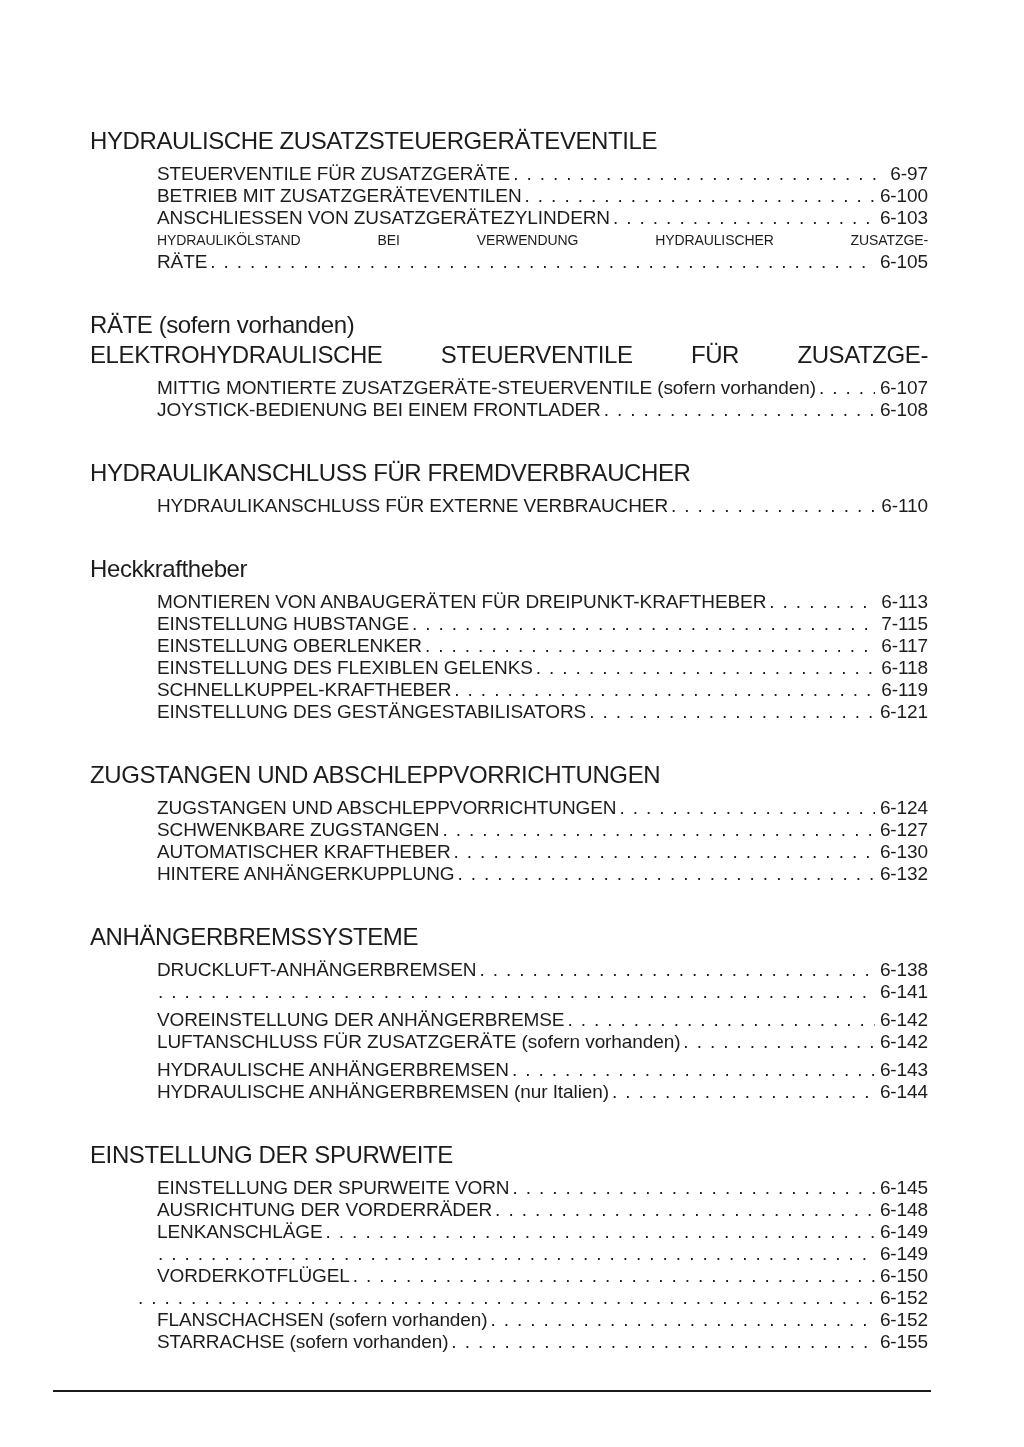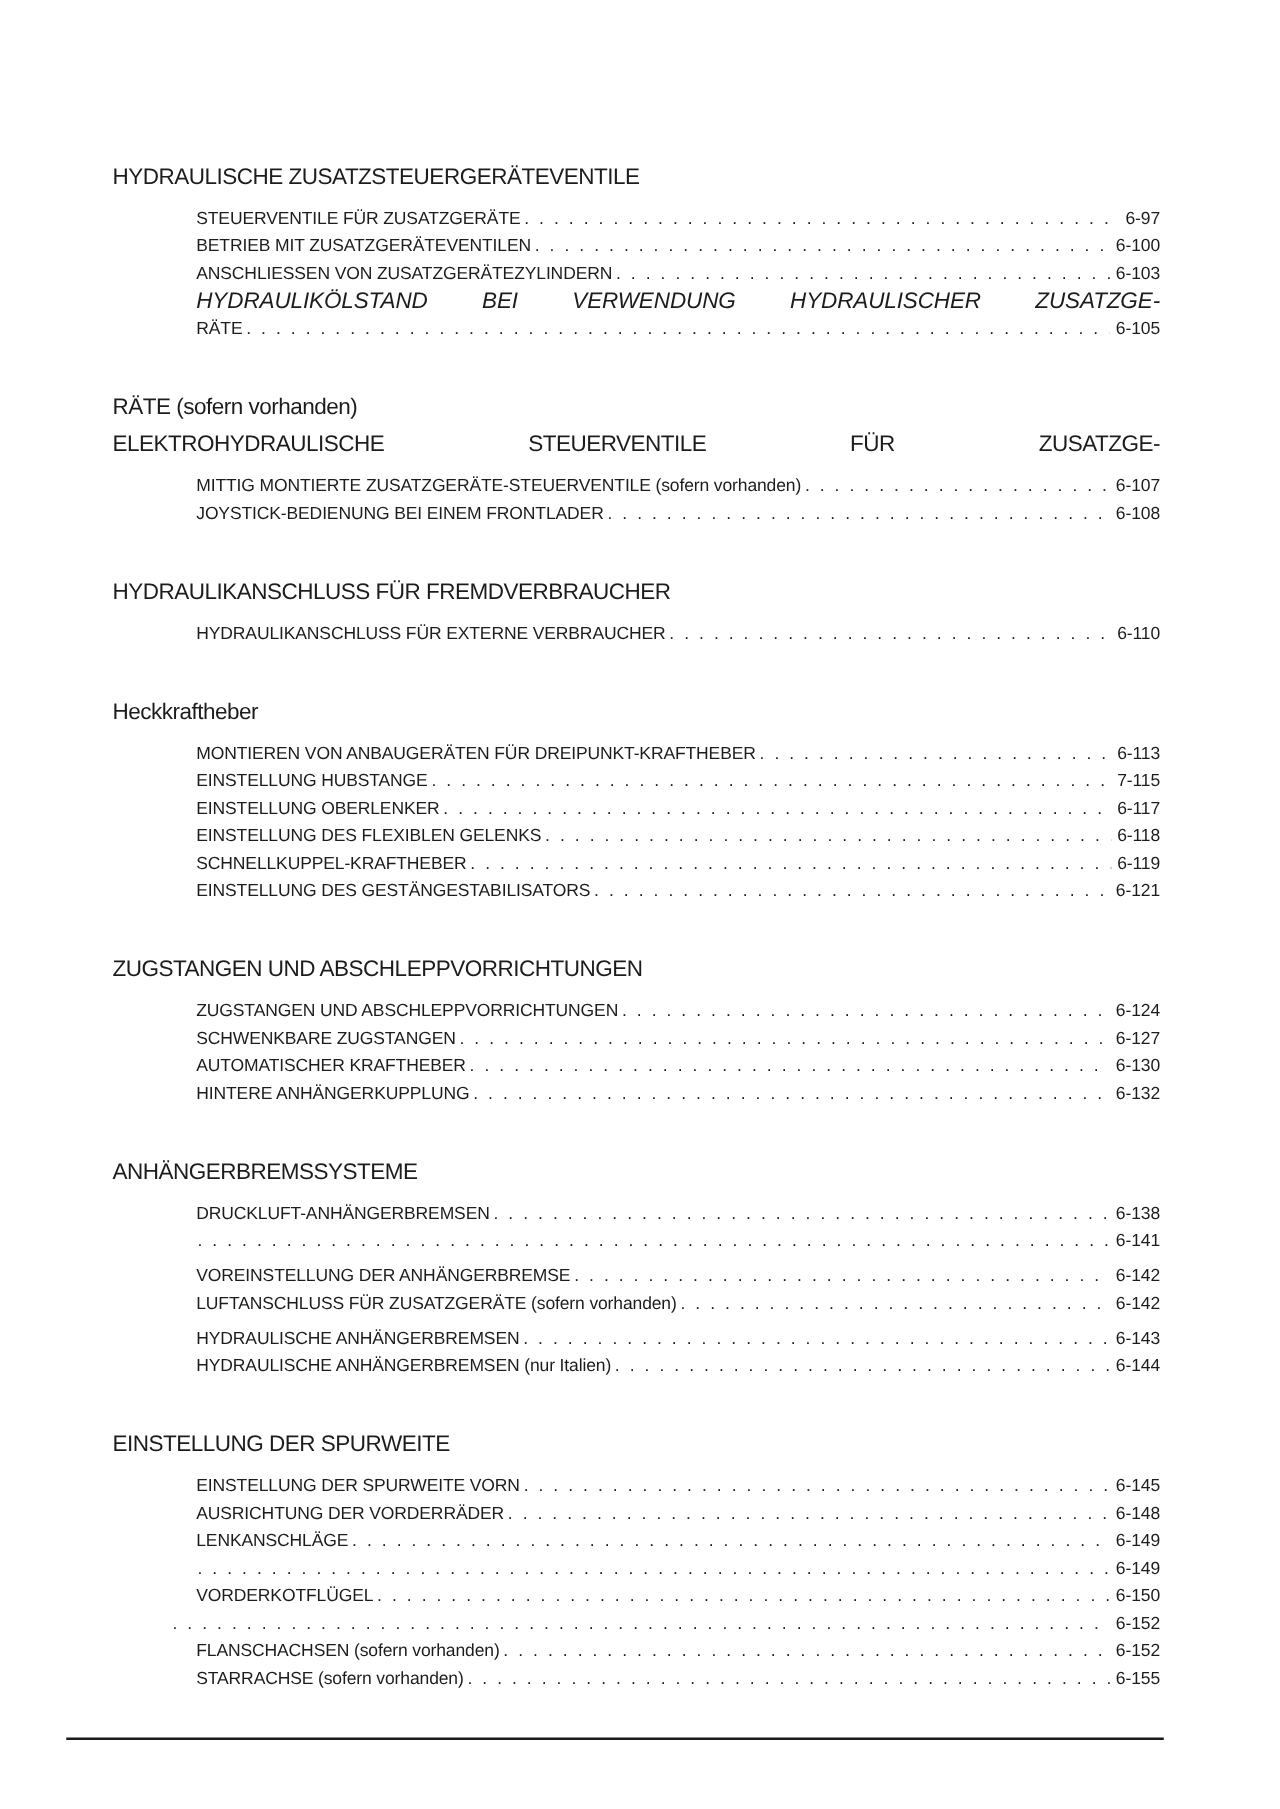--- a/index.html
+++ b/index.html
@@ -20,51 +20,50 @@
     width: 1024px;
     padding: 126px 96px 0 90px;
   }
   .toc-section {
     margin-bottom: 37px;
   }
   .heading-block {
     margin-bottom: 7px;
   }
   .heading-line {
-    font-size: 18px;
+    font-size: 24px;
     line-height: 30px;
     letter-spacing: -0.4px;
     white-space: nowrap;
   }
   .heading-line.justify {
     white-space: normal;
     text-align: justify;
     text-align-last: justify;
   }
   .entries {
     margin-left: 67px; 
   }
   .toc-entry.spaced {
     margin-top: 6px;
   }
   .toc-entry.outdent {
     margin-left: -20px;
   }
   .wrap-line {
-    font-size: 18px;
+    font-size: 14px;
     line-height: 22px;
     letter-spacing: -0.1px;
     text-align: justify;
     text-align-last: justify;
-    font-style: italic;
   }
   .entry-row {
     display: flex;
     align-items: baseline;
-    font-size: 14px;
+    font-size: 19px;
     line-height: 22px;
     letter-spacing: -0.1px;
   }
   .entry-title {
     flex: 0 0 auto;
     white-space: nowrap;
     padding-right: 2px;
   }
   .dot-leader {
     flex: 1 1 0;

